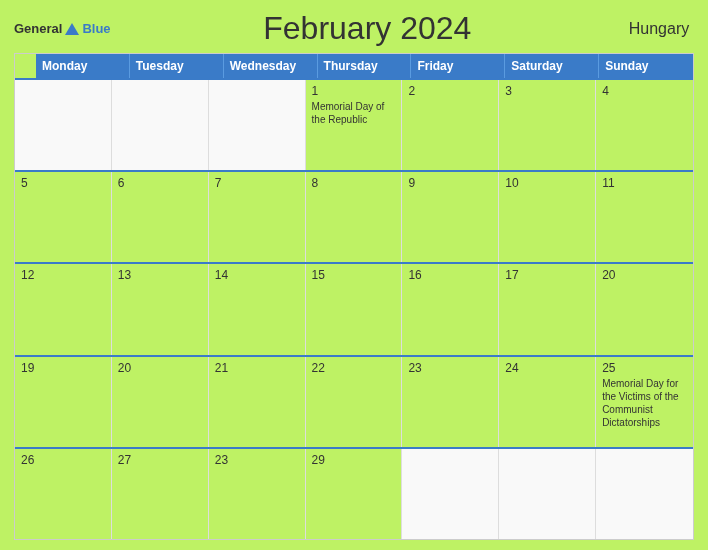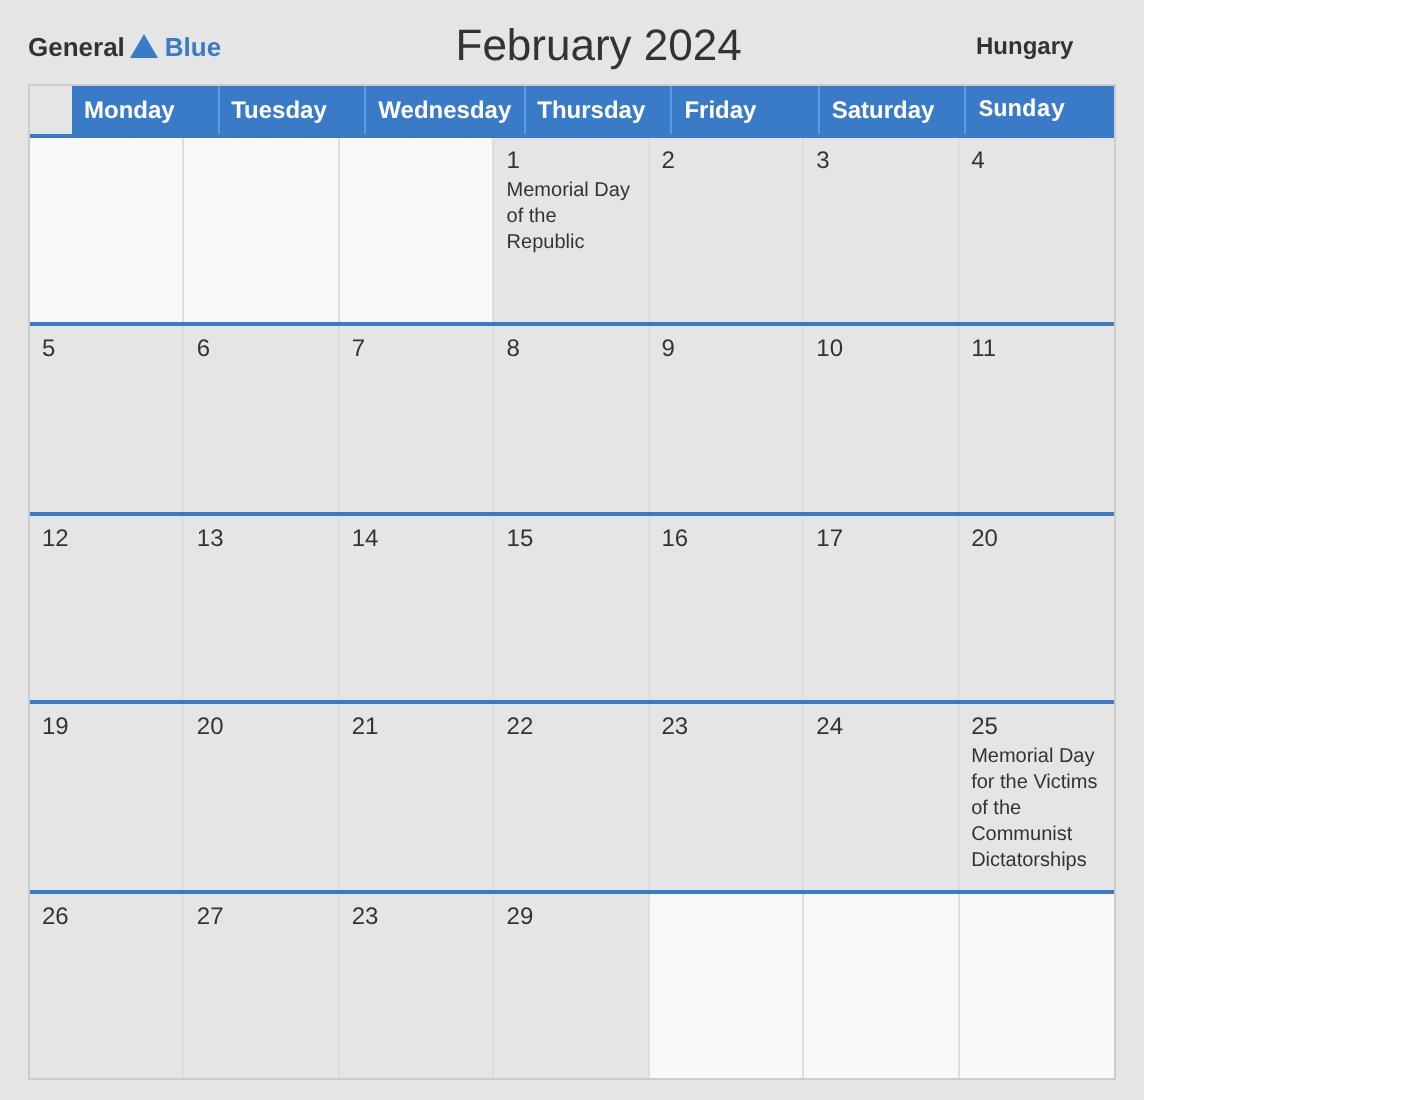--- a/index.html
+++ b/index.html
@@ -5,23 +5,23 @@
     * { margin: 0; padding: 0; box-sizing: border-box; }
     body {
       width: 712px;
       height: 550px;
       background: #fff;
       font-family: Arial, sans-serif;
       overflow: hidden;
     }
 
     .page {
-      width: 572px;
+      width: 708px;
       height: 550px;
-      background: #e5e5e5;
+      background: #bef264;
       display: flex;
       flex-direction: column;
       padding: 10px 14px 10px 14px;
     }
 
     .header {
       display: flex;
       align-items: center;
       justify-content: space-between;
       margin-bottom: 6px;
@@ -49,33 +49,32 @@
       width: 0;
       height: 0;
       border-left: 7px solid transparent;
       border-right: 7px solid transparent;
       border-bottom: 12px solid #3a7bc8;
       margin-left: 1px;
       margin-right: 1px;
     }
 
     .title {
-      font-size: 22px;
+      font-size: 32px;
       font-weight: normal;
       color: #333;
       text-align: center;
       flex: 1;
     }
 
     .country {
-      font-size: 12px;
+      font-size: 16px;
       color: #333;
       min-width: 70px;
-      text-align: left;
-      font-weight: bold;
+      text-align: center;
     }
 
     .calendar {
       flex: 1;
       display: flex;
       flex-direction: column;
       border: 1px solid #ccc;
     }
 
     .cal-header {
@@ -89,21 +88,20 @@
       color: #fff;
       font-size: 12px;
       font-weight: bold;
       padding: 5px 6px;
       text-align: left;
       border-right: 1px solid #5a9be0;
     }
 
     .cal-header-cell:last-child {
       border-right: none;
-      font-family: Liberation Mono, monospace;
     }
 
     .cal-body {
       flex: 1;
       display: flex;
       flex-direction: column;
     }
 
     .cal-week {
       display: grid;

